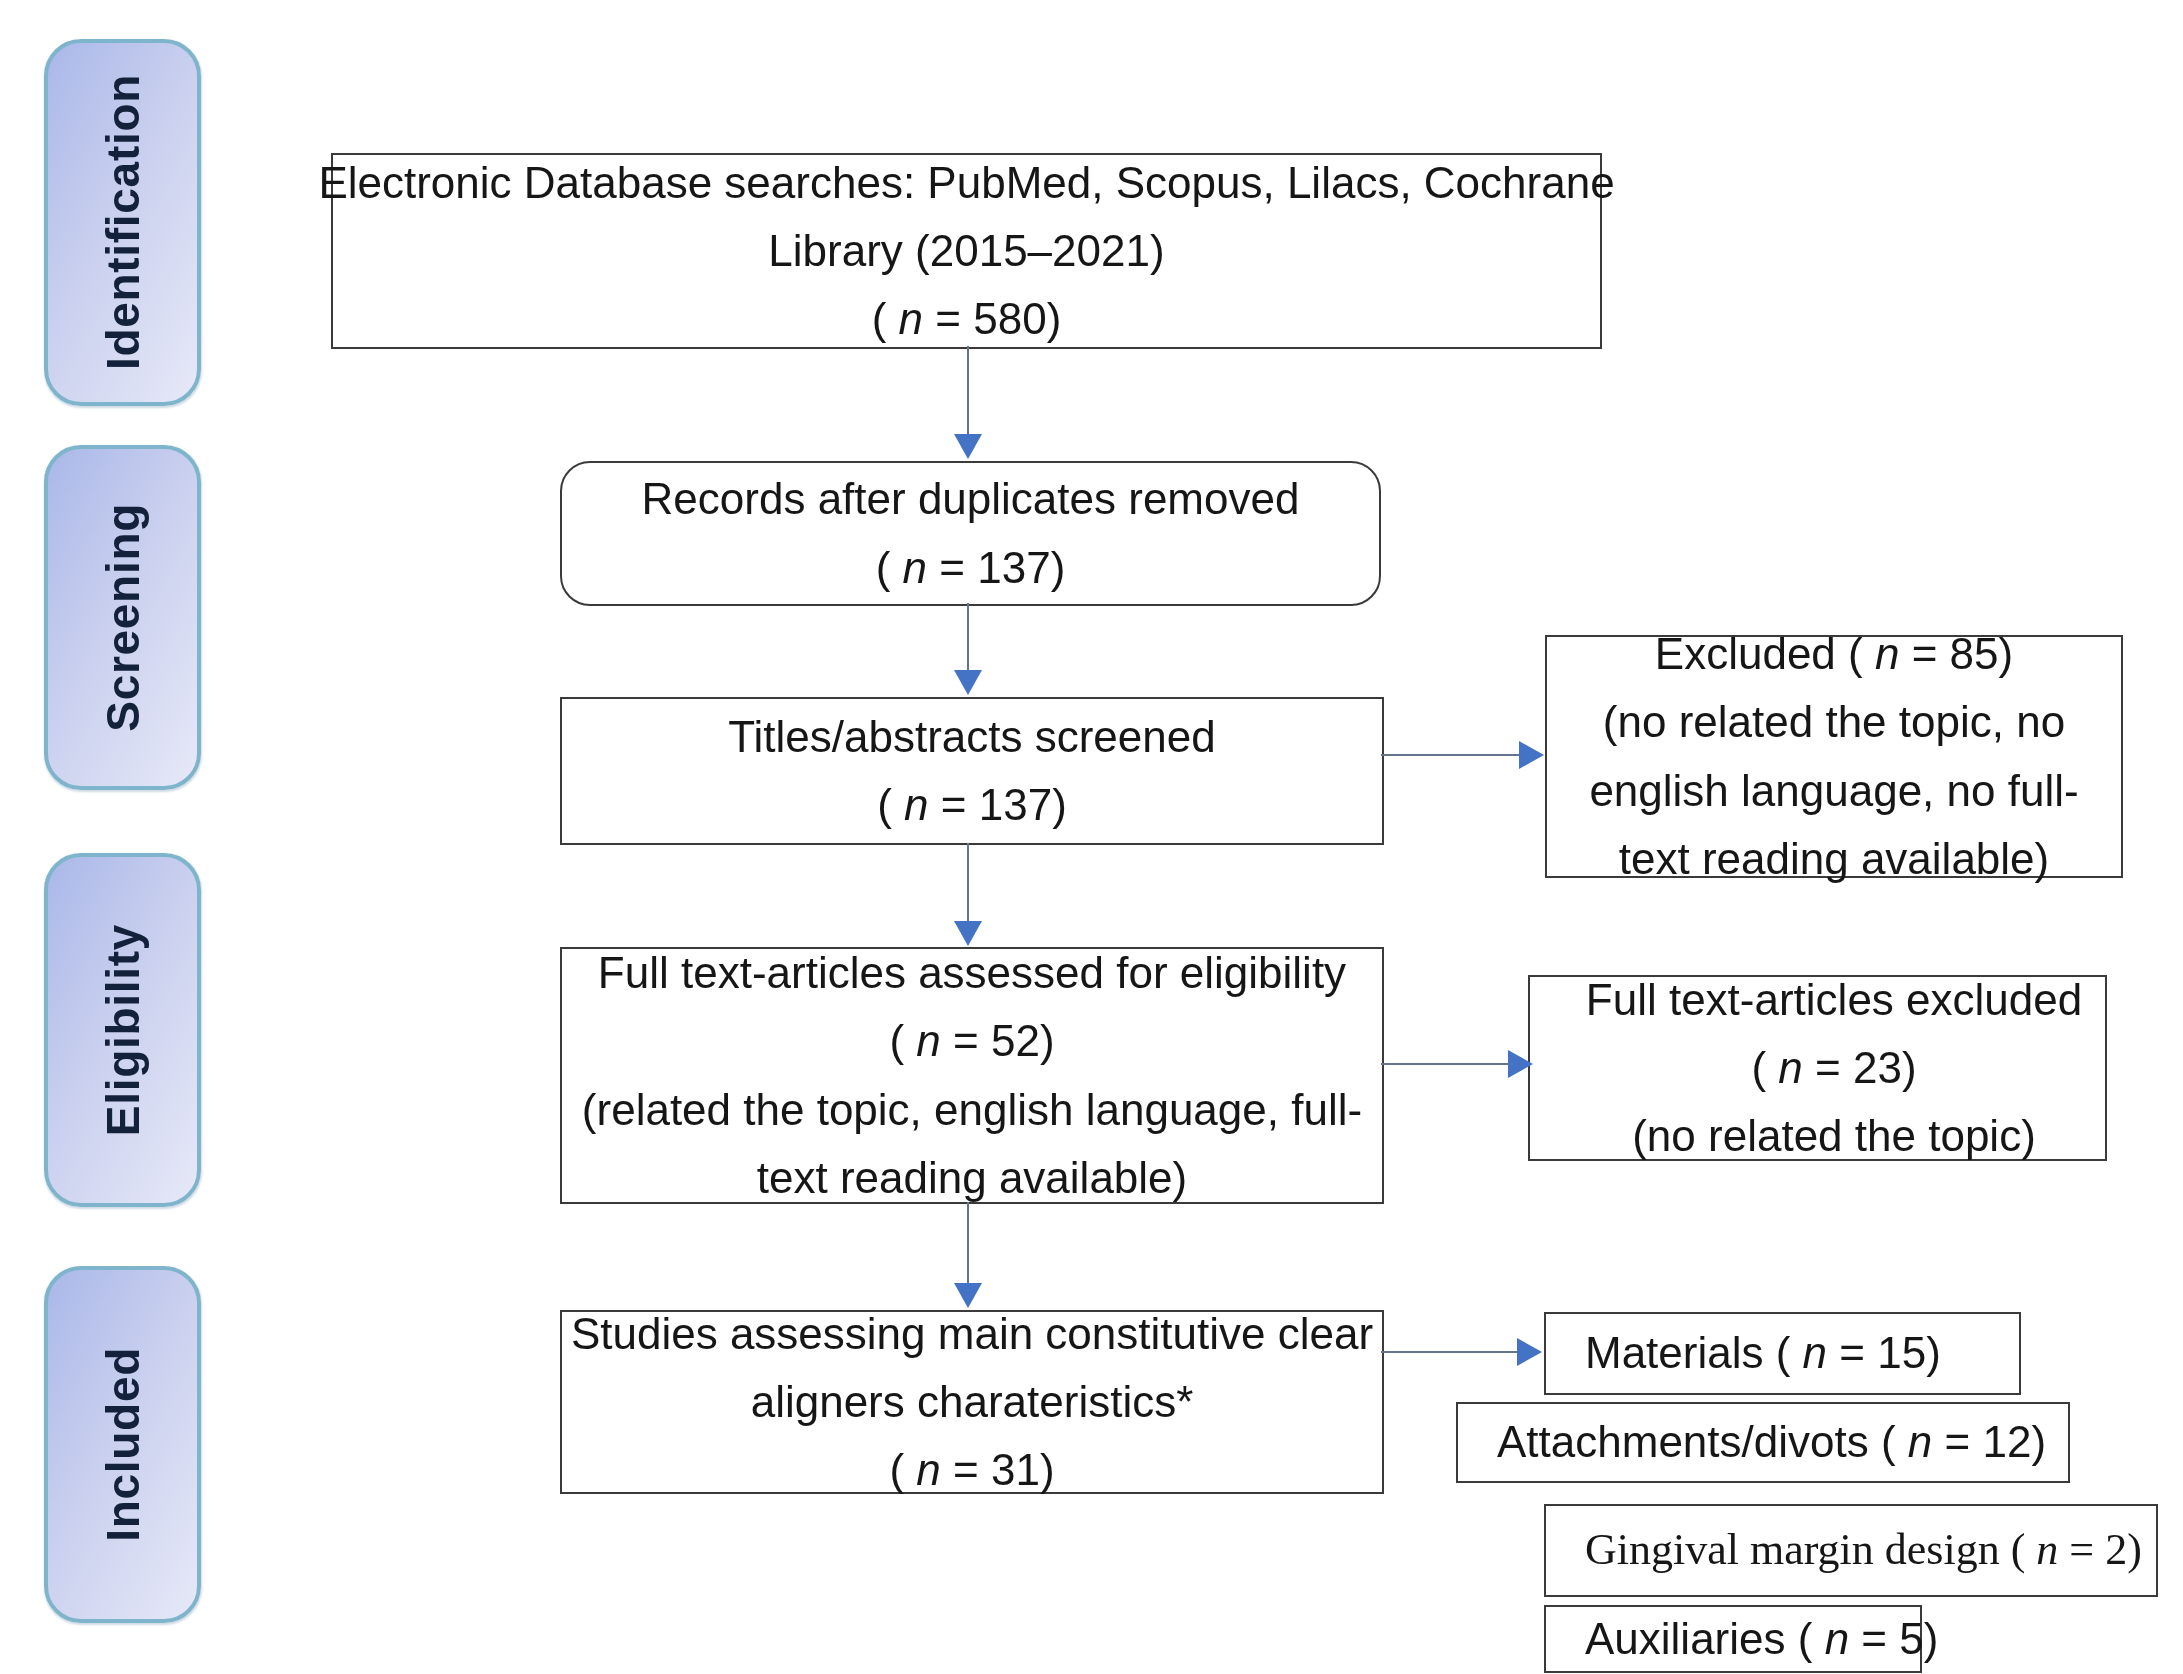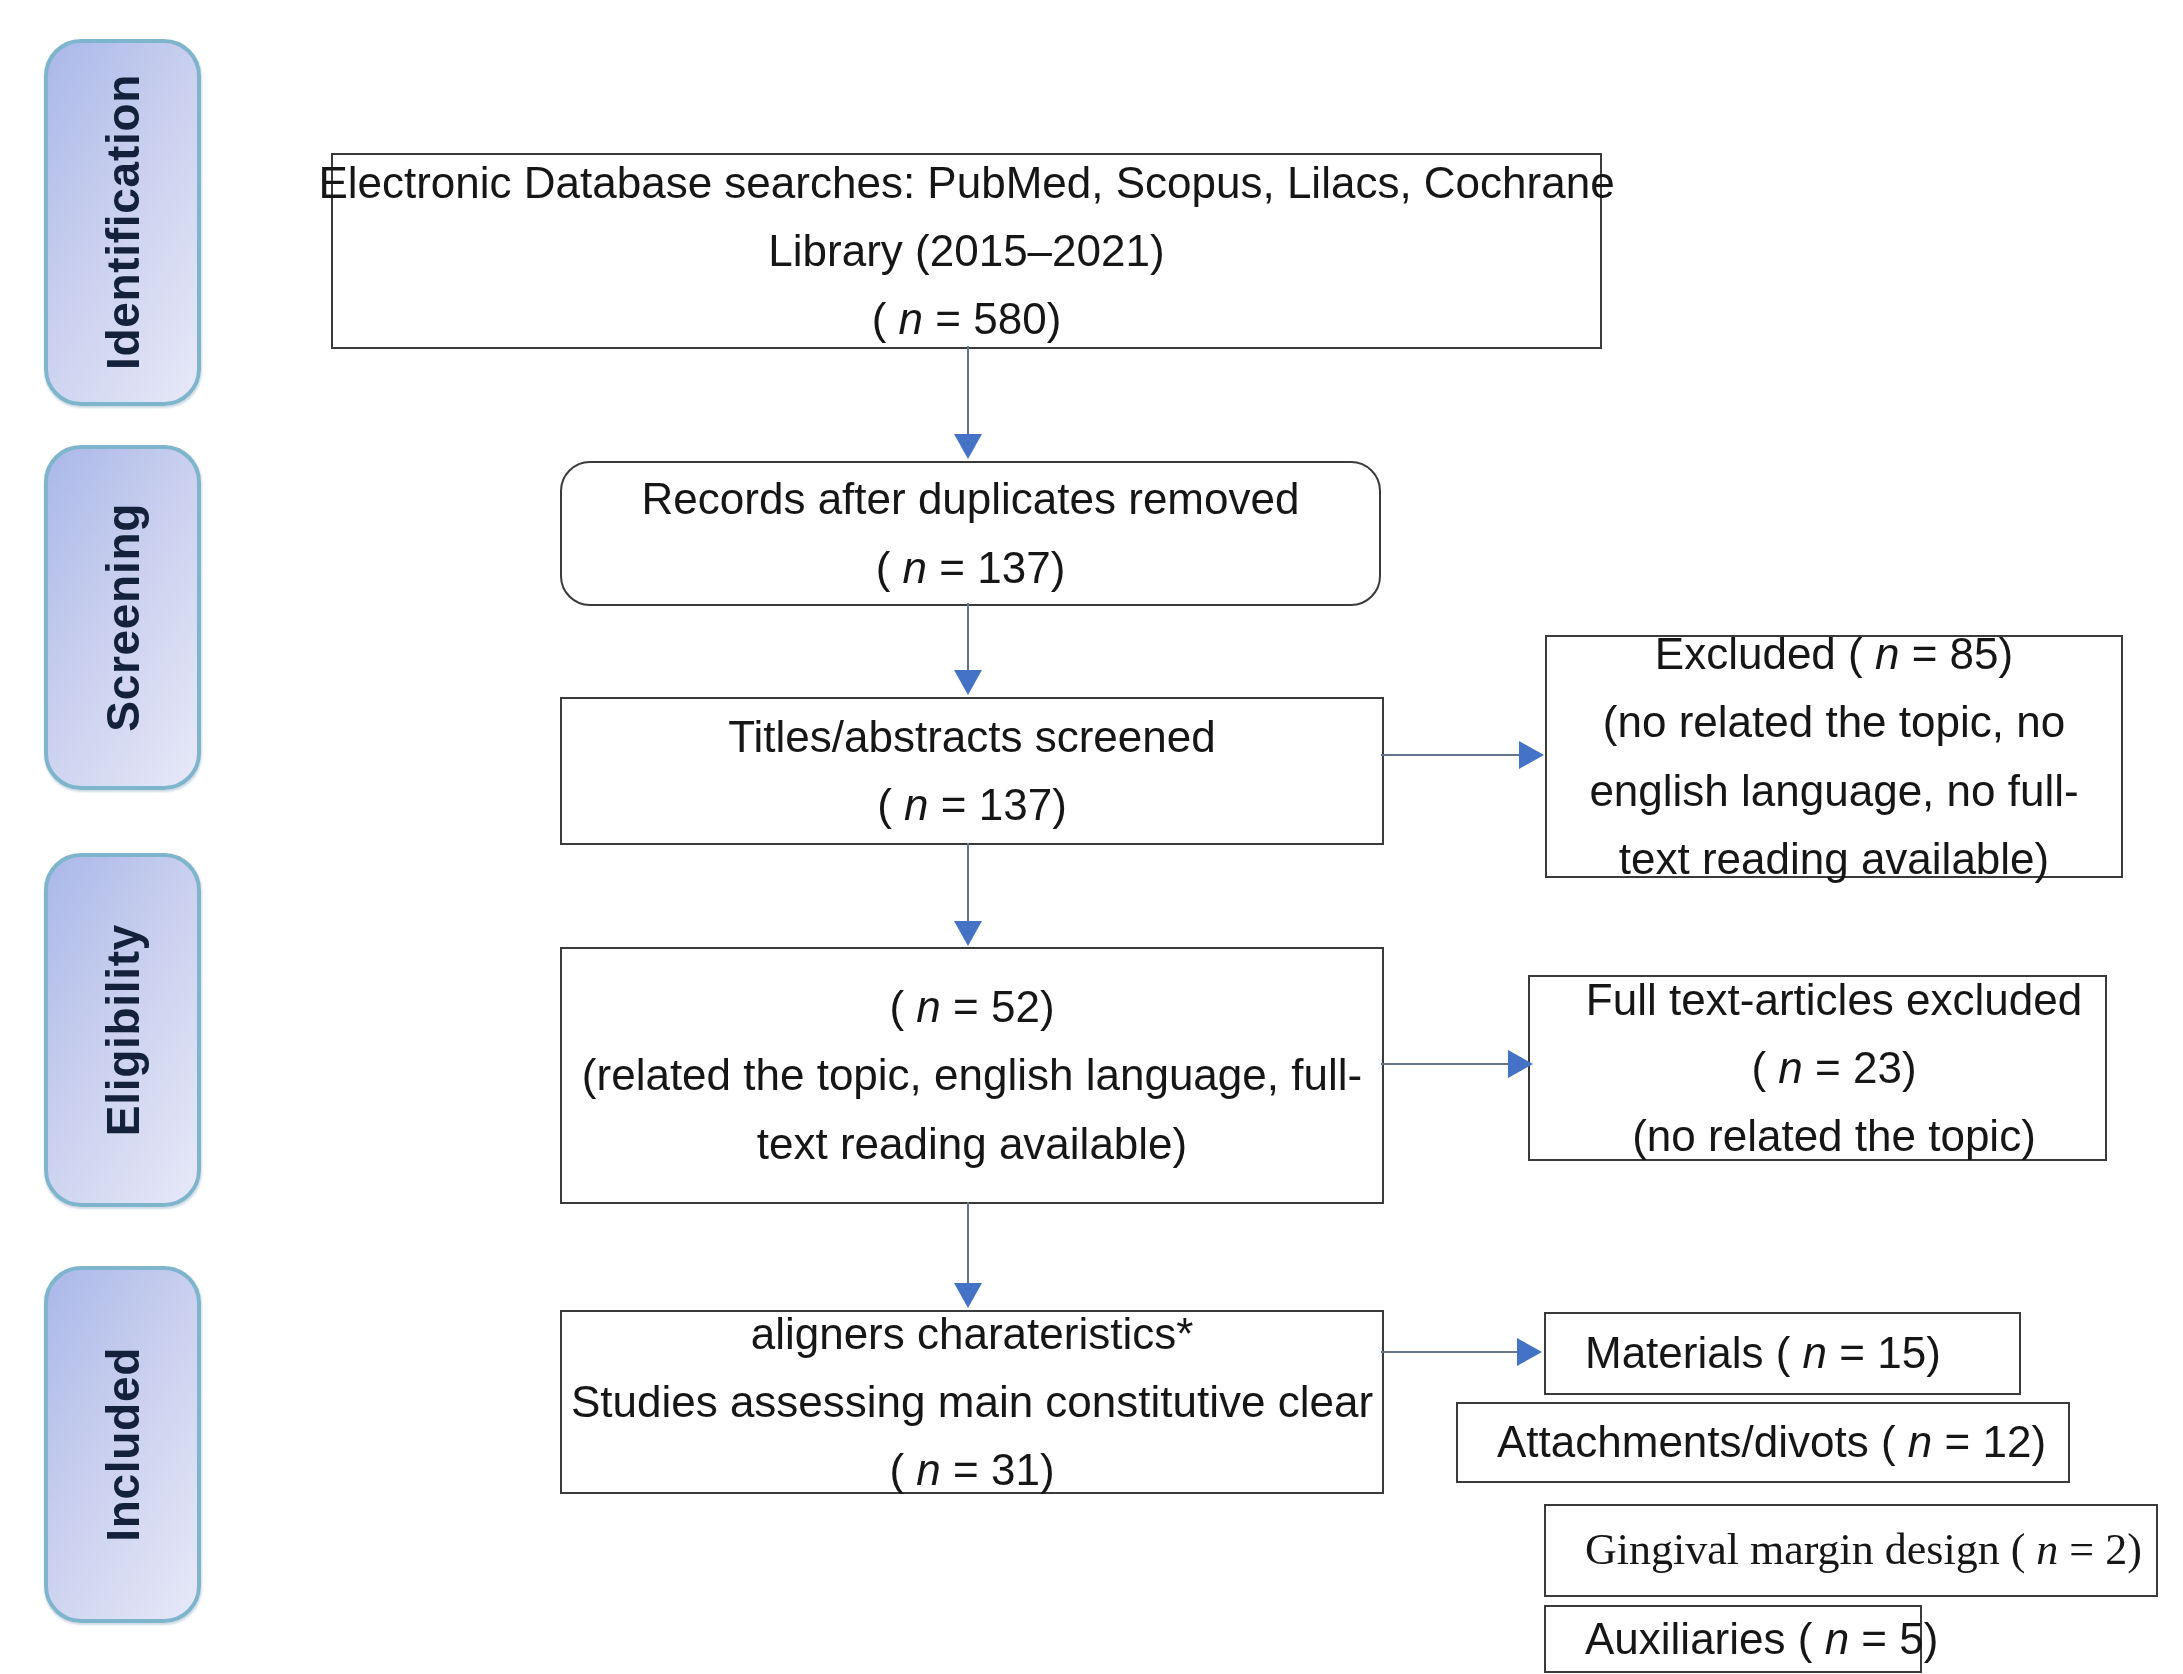--- a/index.html
+++ b/index.html
@@ -102,34 +102,35 @@
     </div>
 
   <div class="fbox" style="left:1545px;top:635px;width:574px;height:239px;">
       <div class="ln"><span>Excluded ( </span><span class="it">n</span><span> = 85)</span></div>
       <div class="ln"><span>(no related the topic, no</span></div>
       <div class="ln"><span>english language, no full-</span></div>
       <div class="ln"><span>text reading available)</span></div>
     </div>
 
   <div class="fbox" style="left:560px;top:947px;width:820px;height:253px;">
+      <div class="ln"><span>Full text-articles assessed for eligibility</span></div>
       <div class="ln"><span>( </span><span class="it">n</span><span> = 52)</span></div>
       <div class="ln"><span>(related the topic, english language, full-</span></div>
       <div class="ln"><span>text reading available)</span></div>
     </div>
 
   <div class="fbox" style="left:1528px;top:975px;width:542px;height:182px;padding-left:33px;">
       <div class="ln"><span>Full text-articles excluded</span></div>
       <div class="ln"><span>( </span><span class="it">n</span><span> = 23)</span></div>
       <div class="ln"><span>(no related the topic)</span></div>
     </div>
 
   <div class="fbox" style="left:560px;top:1310px;width:820px;height:180px;">
+      <div class="ln"><span>Studies assessing main constitutive clear</span></div>
       <div class="ln"><span>aligners charateristics*</span></div>
-      <div class="ln"><span>Studies assessing main constitutive clear</span></div>
       <div class="ln"><span>( </span><span class="it">n</span><span> = 31)</span></div>
     </div>
 
   <div class="fbox leftalign" style="left:1544px;top:1312px;width:477px;height:83px;">
       <div class="ln"><span>Materials ( </span><span class="it">n</span><span> = 15)</span></div>
     </div>
 
   <div class="fbox leftalign" style="left:1456px;top:1402px;width:614px;height:81px;">
       <div class="ln"><span>Attachments/divots ( </span><span class="it">n</span><span> = 12)</span></div>
     </div>

